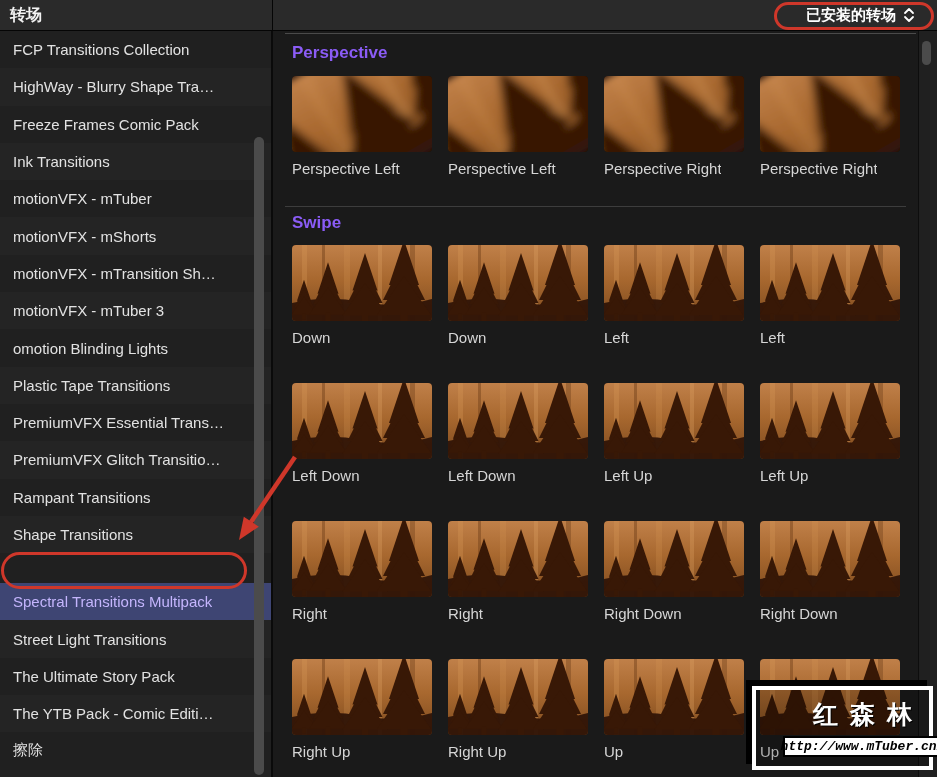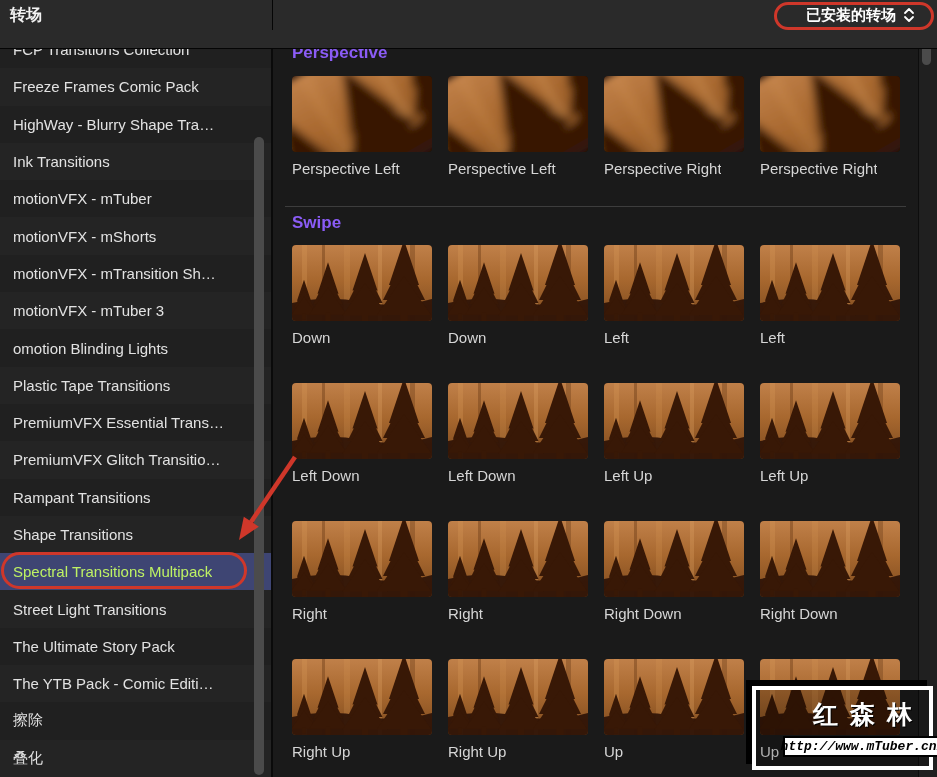--- a/index.html
+++ b/index.html
@@ -1,36 +1,36 @@
 <!DOCTYPE html>
 <html style="--sel: #3e4573; --accent: #cf372a;"><head>
 <meta charset="utf-8">
 <style>
   * { margin:0; padding:0; box-sizing:border-box; }
   html,body { width:937px; height:777px; overflow:hidden; background:#1a1a1a;
               font-family:"Liberation Sans","DejaVu Sans",sans-serif; }
 
   
-  .header { position:absolute; left:0; top:0; width:937px; height:49px;
+  .header { position:absolute; left:0; top:0; width:937px; height:31px;
             background:#2a2a2a; border-bottom:1px solid #050505; z-index:5; }
   .header-left { position:absolute; left:0; top:0; width:273px; height:30px;
                  border-right:1px solid #050505; display:flex; align-items:center; }
   .panel-title { padding-left:10px; font-size:16px; font-weight:bold; color:#f2f2f2; }
   .dropdown { position:absolute; right:22px; top:0; height:30px; display:flex;
               align-items:center; gap:7px; cursor:default; }
   .dropdown-label { font-size:15px; font-weight:bold; color:#ffffff; }
   .chev { display:block; }
 
   
   .sidebar { position:absolute; left:0; top:31px; width:273px; bottom:0;
              background:#202020; border-right:2px solid #0a0a0a; }
   .side-item { height:37.3px; display:flex; align-items:center; padding:0 38px 0 13px;
                color:#e2e2e2; font-size:15px; white-space:nowrap; overflow:hidden; }
   .side-item:nth-child(even){ background:#242424; }
-  .side-item.selected { background:var(--sel,#3e4573); color:#bef264; }
+  .side-item.selected { background:var(--sel,#3e4573); color:#c4b5fd;margin-top:30px; }
   .side-label { overflow:hidden; text-overflow:ellipsis; white-space:nowrap; }
   .side-scroll-thumb { position:absolute; right:7px; top:106px; bottom:2px; width:10px;
                        border-radius:5px; background:#4b4b4b; }
 
   
   .main { position:absolute; left:275px; top:31px; right:19px; bottom:0; background:#1a1a1a; }
   .top-line { height:1px; background:#4a4a4a; margin:2px 2px 0 10px; }
   .sec-title { margin:9px 0 0 17px; font-size:17px; font-weight:bold; color:#8b5cf6; }
   .grid { margin:13px 0 0 17px; display:grid; grid-template-columns:repeat(4,140px);
           column-gap:16px; row-gap:36px; }
@@ -116,24 +116,24 @@
     </svg>
   </div>
 </div>
 
 <div class="sidebar">
   <div>
       <div class="side-item">
         <span class="side-label">FCP Transitions Collection</span>
       </div>
       <div class="side-item">
+        <span class="side-label">HighWay - Blurry Shape Tra…</span>
+      </div>
+      <div class="side-item">
         <span class="side-label">Freeze Frames Comic Pack</span>
-      </div>
-      <div class="side-item">
-        <span class="side-label">HighWay - Blurry Shape Tra…</span>
       </div>
       <div class="side-item">
         <span class="side-label">Ink Transitions</span>
       </div>
       <div class="side-item">
         <span class="side-label">motionVFX - mTuber</span>
       </div>
       <div class="side-item">
         <span class="side-label">motionVFX - mShorts</span>
       </div>

